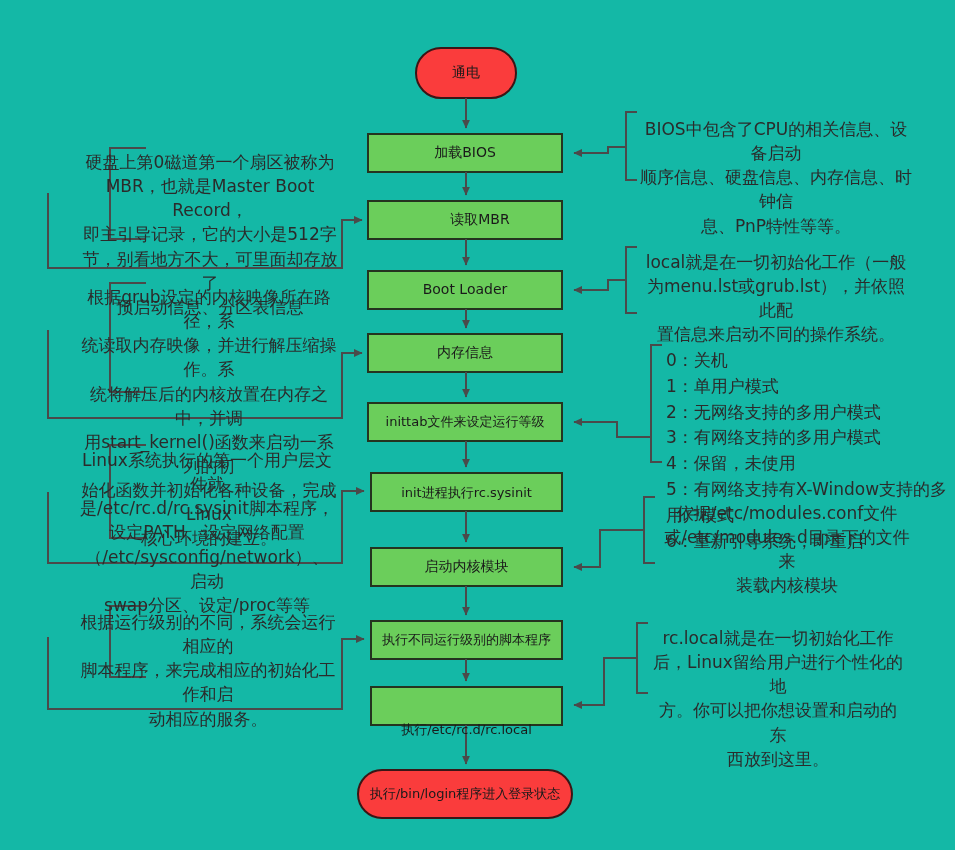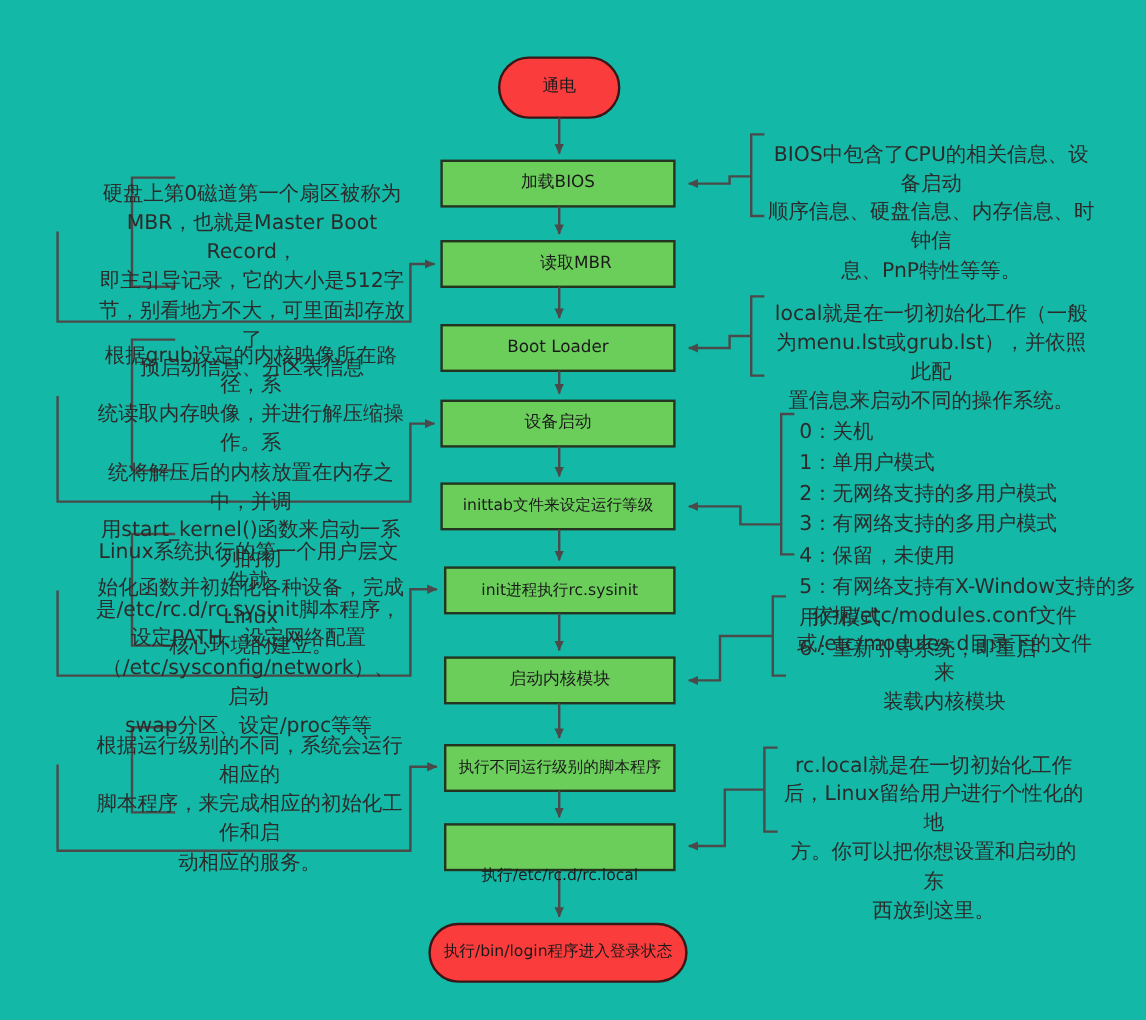--- a/index.html
+++ b/index.html
@@ -110,21 +110,21 @@
 
       <path d="M648,623 L637,623 L637,693 L648,693"></path>
       <path d="M637,658 L604,658 L604,705 L574,705" marker-end="url(#arrHead)"></path>
     </g>
   </svg>
 
   <div class="node-label" style="left:416px;top:48px;width:100px;height:50px;">通电</div>
   <div class="node-label" style="left:368px;top:134px;width:194px;height:38px;">加载BIOS</div>
   <div class="node-label" style="left:368px;top:201px;width:224px;height:38px;">读取MBR</div>
   <div class="node-label" style="left:368px;top:271px;width:194px;height:38px;">Boot Loader</div>
-  <div class="node-label" style="left:368px;top:334px;width:194px;height:38px;">设备启动</div>
+  <div class="node-label" style="left:368px;top:334px;width:194px;height:38px;">内存信息</div>
   <div class="node-label" style="left:368px;top:403px;width:194px;height:38px;font-size:13px;">inittab文件来设定运行等级</div>
   <div class="node-label" style="left:371px;top:473px;width:191px;height:40px;font-size:13px;">init进程执行rc.sysinit</div>
   <div class="node-label" style="left:371px;top:548px;width:191px;height:38px;">启动内核模块</div>
   <div class="node-label" style="left:371px;top:621px;width:191px;height:38px;font-size:13px;">执行不同运行级别的脚本程序</div>
   <div class="node-label" style="left:371px;top:687px;width:191px;height:38px;font-size:13px;margin-top:24px;">执行/etc/rc.d/rc.local</div>
   <div class="node-label" style="left:358px;top:770px;width:214px;height:48px;font-size:13px;">执行/bin/login程序进入登录状态</div>
 
   <div class="ann" style="left:82px;top:150px;width:256px;">硬盘上第0磁道第一个扇区被称为
 MBR，也就是Master Boot Record，
 即主引导记录，它的大小是512字

